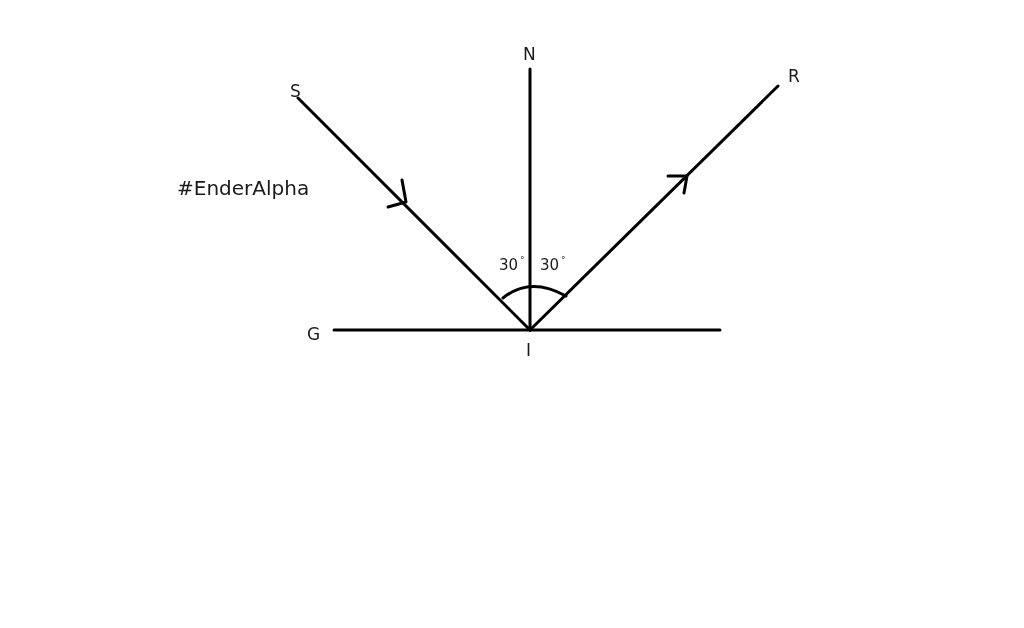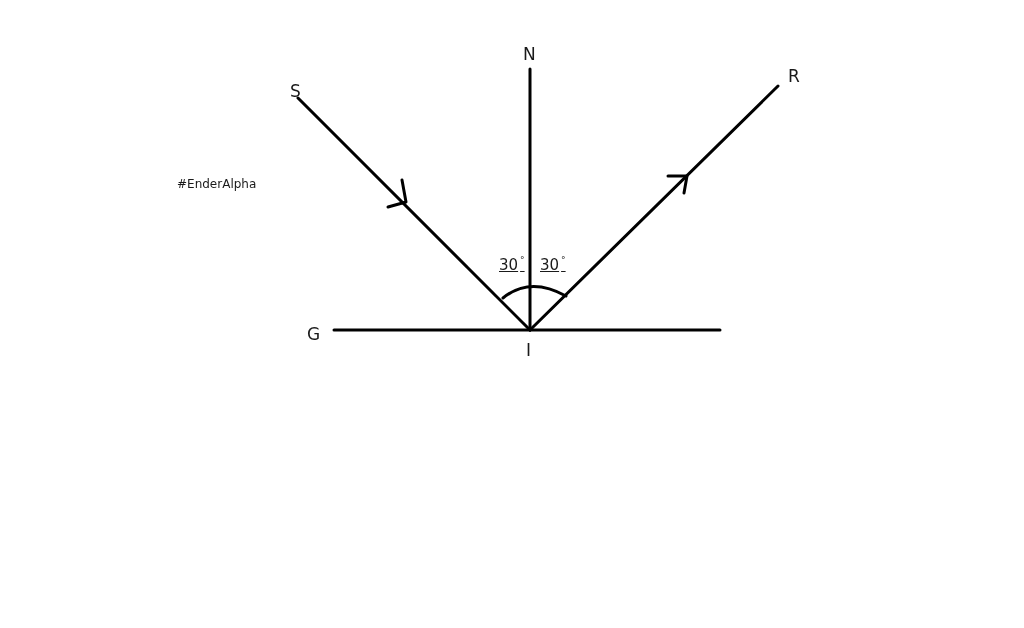--- a/index.html
+++ b/index.html
@@ -1,21 +1,21 @@
 <!DOCTYPE html>
 <html><head>
   <meta charset="utf-8">
   <style>
     html, body { margin: 0; padding: 0; background: #ffffff; }
     body { width: 1024px; height: 628px; position: relative; overflow: hidden; font-family: "DejaVu Sans", sans-serif; }
     svg { position: absolute; left: 0; top: 0; }
     .lbl { position: absolute; color: #1a1a1a; font-size: 17px; line-height: 1; white-space: nowrap; }
-    .ang { font-size: 15px; text-decoration: underline; }
+    .ang { font-size: 15px; }
     .deg { font-size: 9px; vertical-align: top; position: relative; top: -2px; margin-left: 2px; }
-    .tag { font-size: 12px; }
+    .tag { font-size: 20px; }
   </style>
 </head>
 <body>
 
 <svg width="1024" height="628" viewBox="0 0 1024 628">
   <line x1="334" y1="330" x2="720" y2="330" stroke="#000" stroke-width="3" stroke-linecap="round"></line>
   <line x1="530" y1="69" x2="530" y2="330" stroke="#000" stroke-width="3" stroke-linecap="round"></line>
   <line x1="298" y1="98" x2="530" y2="330" stroke="#000" stroke-width="3" stroke-linecap="round"></line>
   <line x1="530" y1="330" x2="778" y2="86" stroke="#000" stroke-width="3" stroke-linecap="round"></line>
   <polyline points="402,180 406,202 388,207" fill="none" stroke="#000" stroke-width="3" stroke-linecap="round" stroke-linejoin="round"></polyline>

